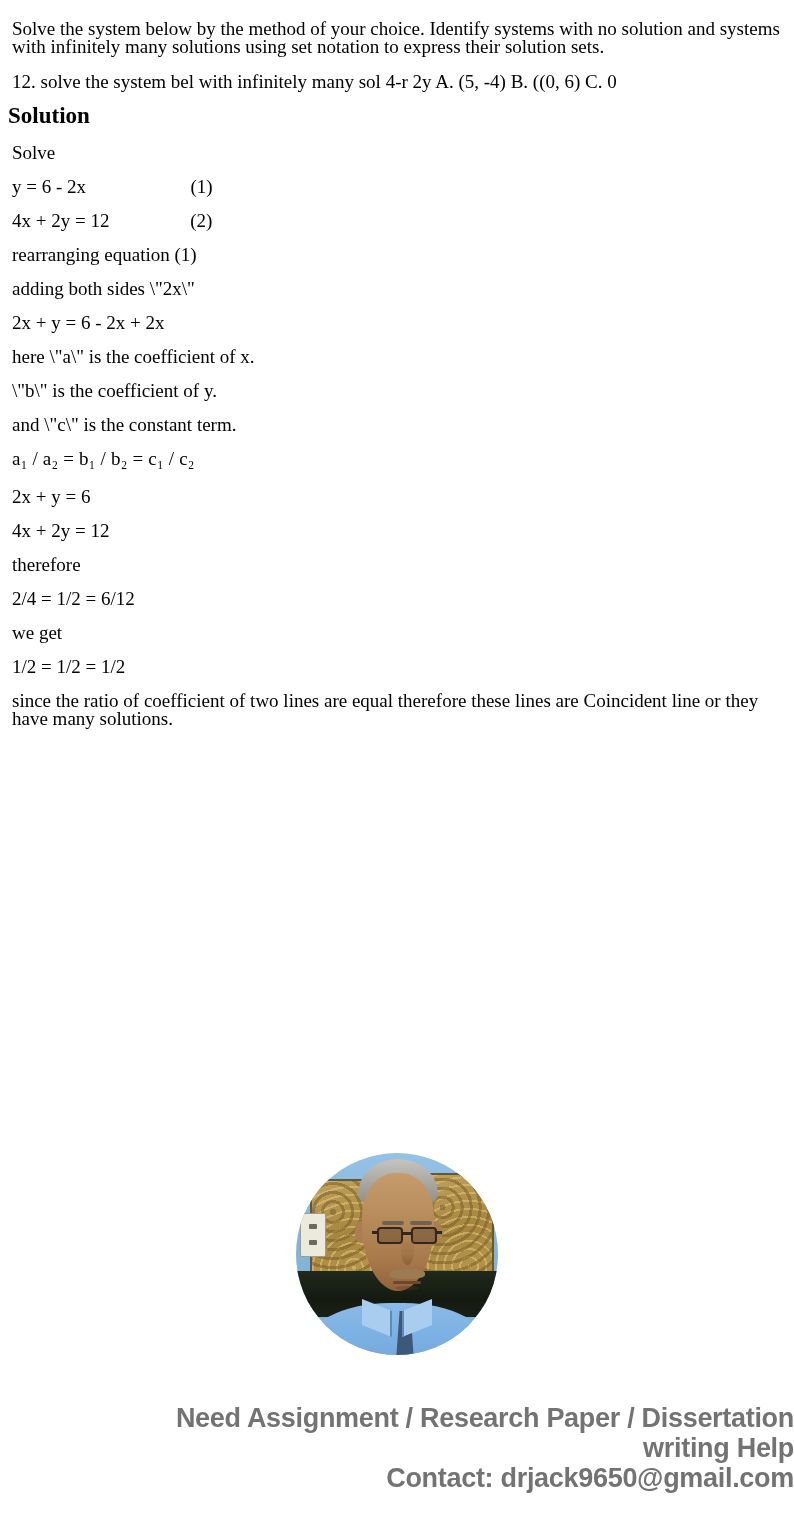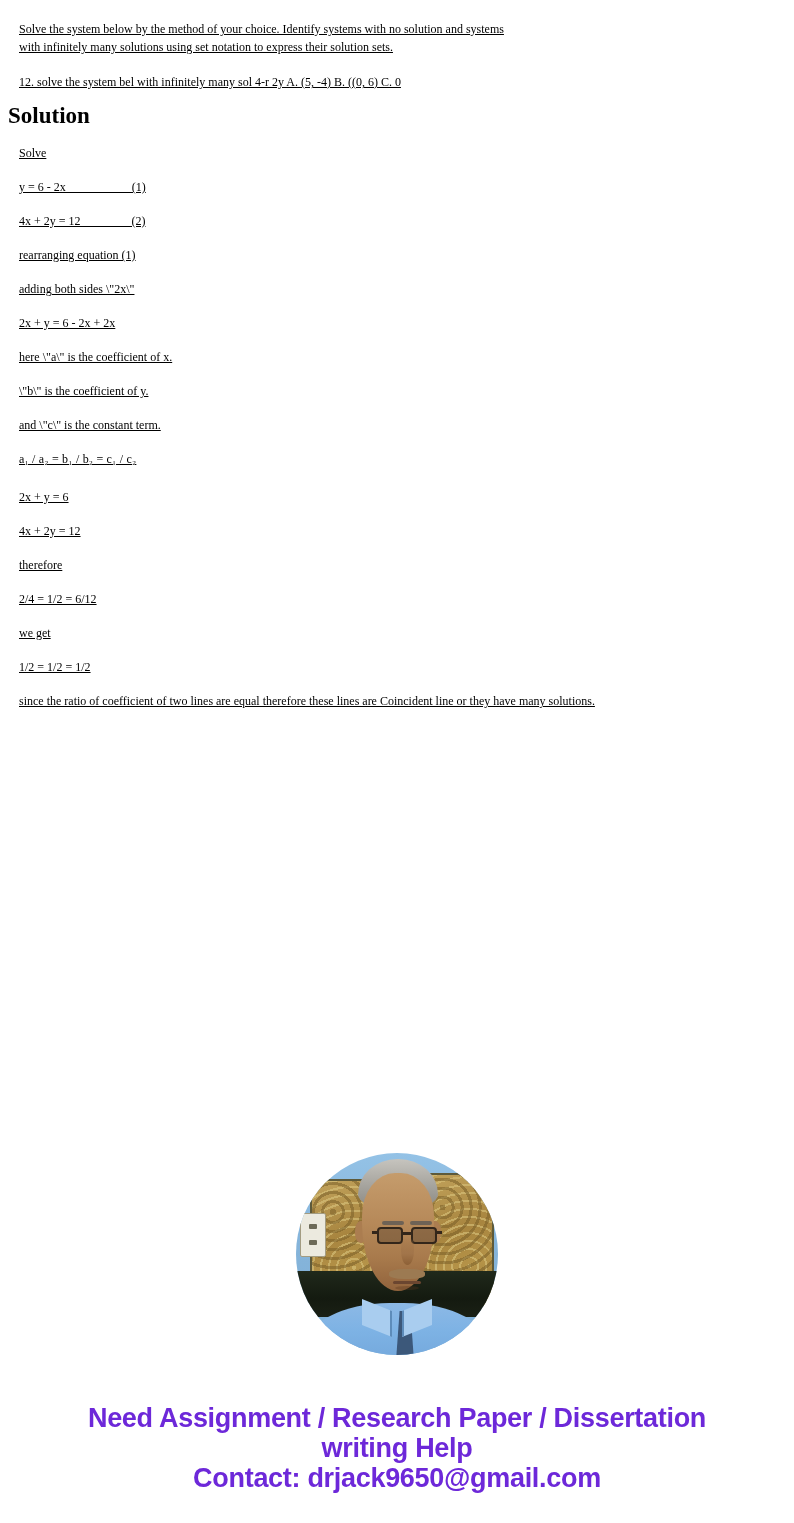--- a/index.html
+++ b/index.html
@@ -10,25 +10,24 @@
     font-family: "Liberation Serif", "DejaVu Serif", serif;
     color: #000000;
     position: relative;
     overflow: hidden;
   }
   .doc {
     position: absolute;
     left: 8px; top: 20px; right: 8px;
   }
   .line {
-    font-size: 12px;
+    font-size: 19px;
     line-height: 18px;
-    margin: 0 0 16px 11px;
+    margin: 0 0 16px 4px;
     white-space: pre-wrap;
-    text-decoration: underline;
   }
   .para { margin-bottom: 17px; }
   .question { margin-bottom: 14px; }
   .heading {
     font-size: 23px;
     font-weight: bold;
     line-height: 22px;
     margin: 0 0 17px 0;
   }
   .gap-lg { margin-bottom: 20px; }
@@ -130,27 +129,27 @@
   .tie {
     position: absolute; left: 92px; top: 8px; width: 18px; height: 50px;
     background: #3c587a;
     clip-path: polygon(20% 0, 80% 0, 100% 100%, 0 100%);
   }
 
   
   .footer {
     position: absolute;
     left: 0; top: 1403px; width: 794px;
-    text-align: center;
+    text-align: right;
     font-family: "Liberation Sans", "DejaVu Sans", sans-serif;
     font-weight: 700;
     font-size: 27px;
     line-height: 30px;
     letter-spacing: -0.3px;
-    color: #6d28d9;
+    color: #737373;
   }
 </style>
 </head>
 <body>
 
 <div class="doc">
   <p class="line para">Solve the system below by the method of your choice. Identify systems with no solution and systems
 with infinitely many solutions using set notation to express their solution sets.</p>
   <p class="line question">12. solve the system bel with infinitely many sol 4-r 2y A. (5, -4) B. ((0, 6) C. 0</p>
   <h2 class="heading">Solution</h2>

